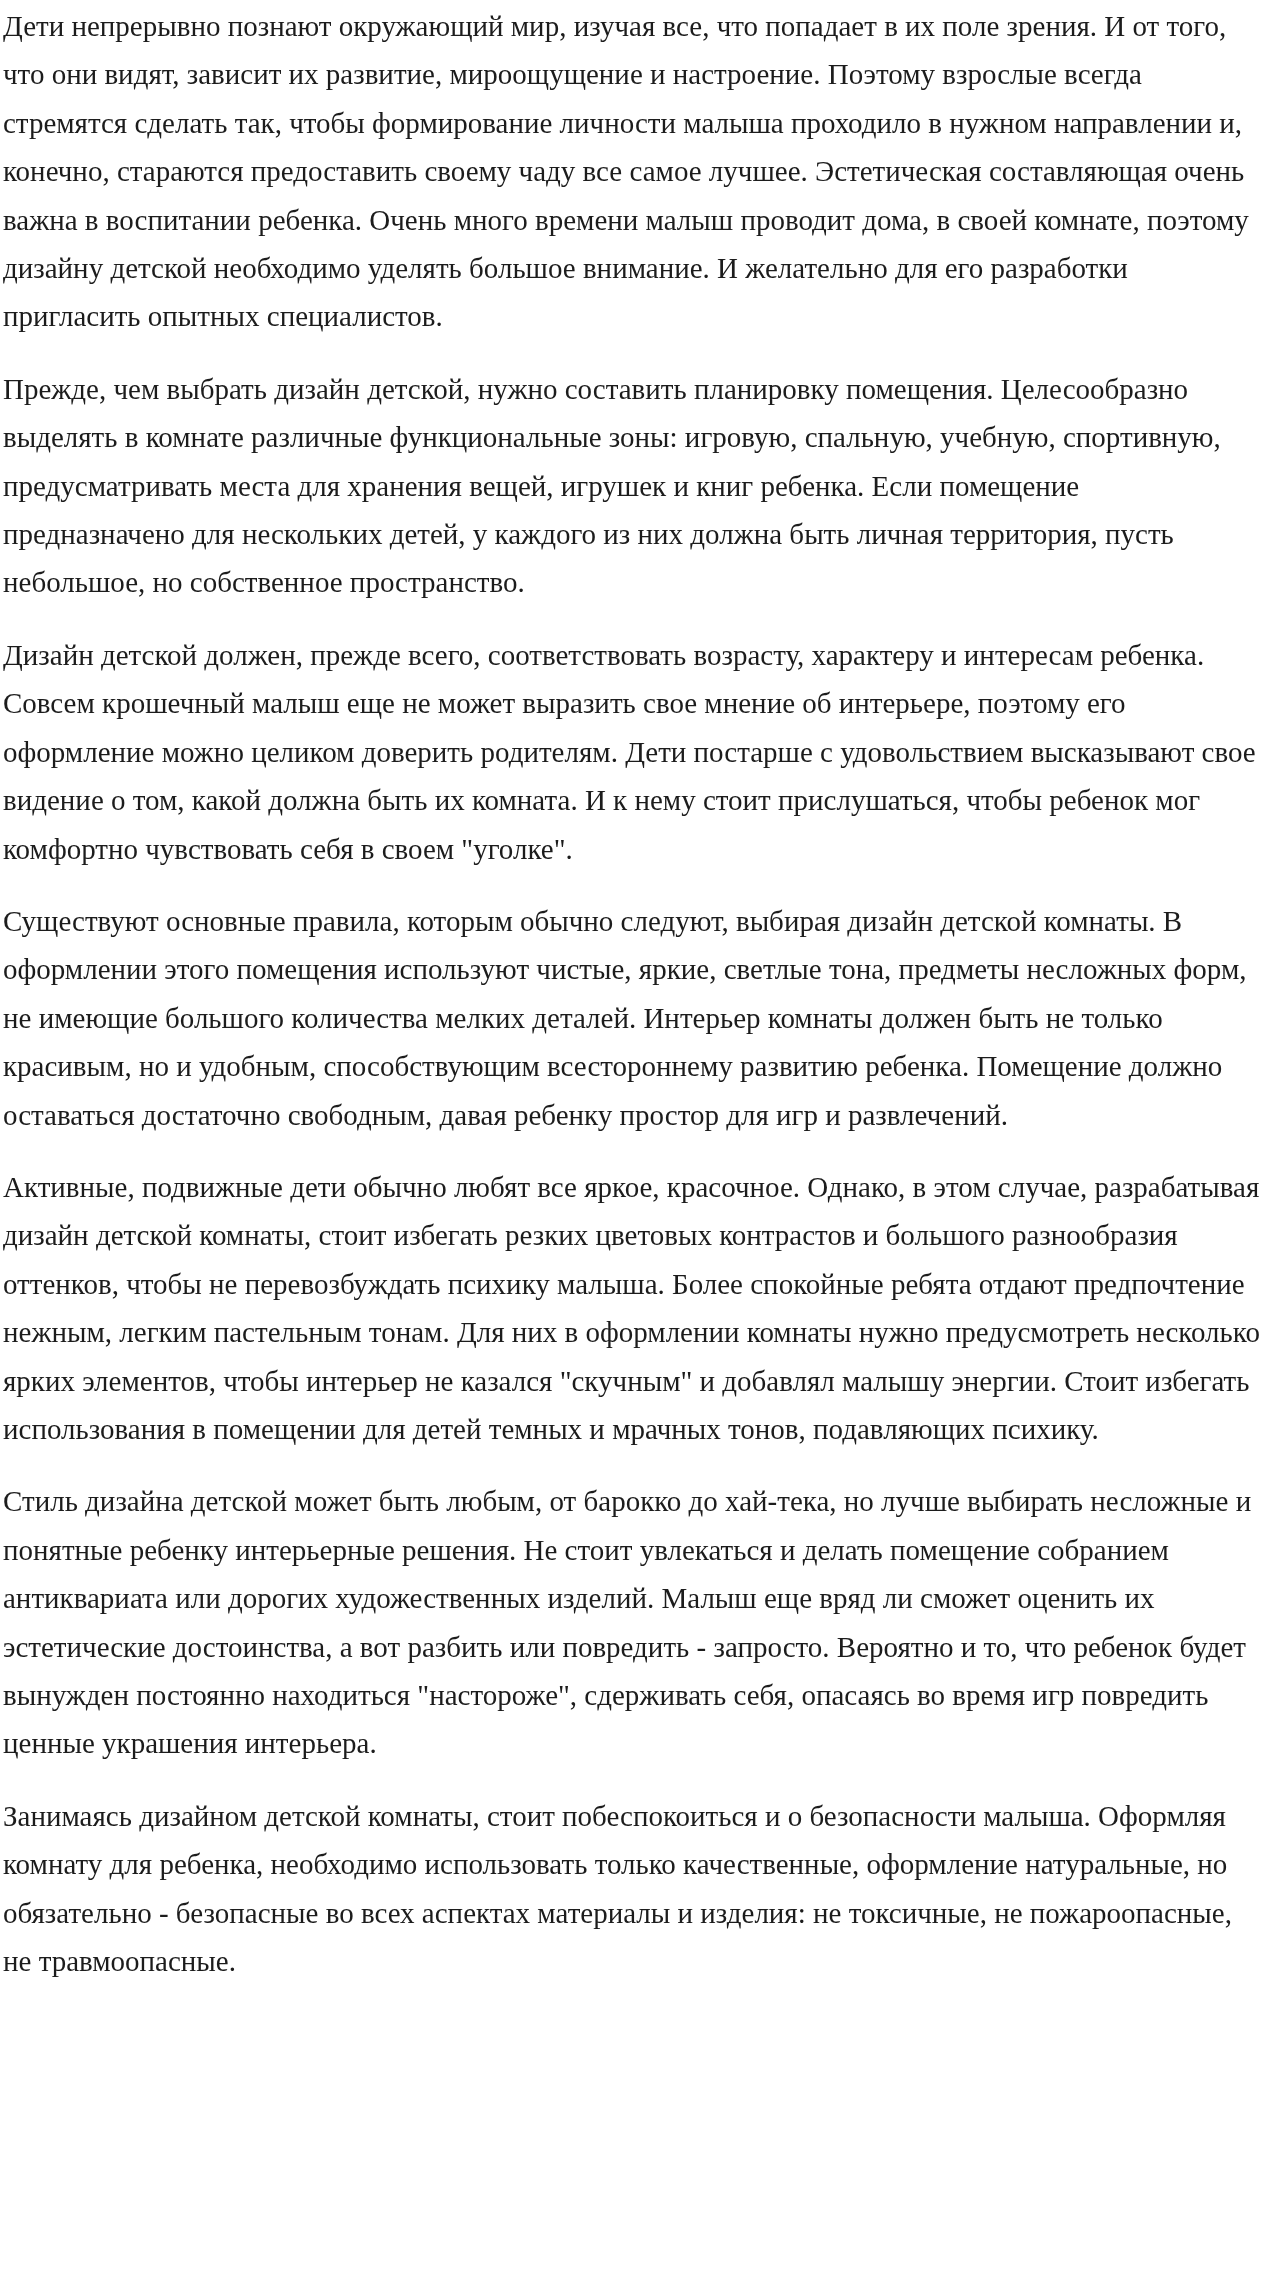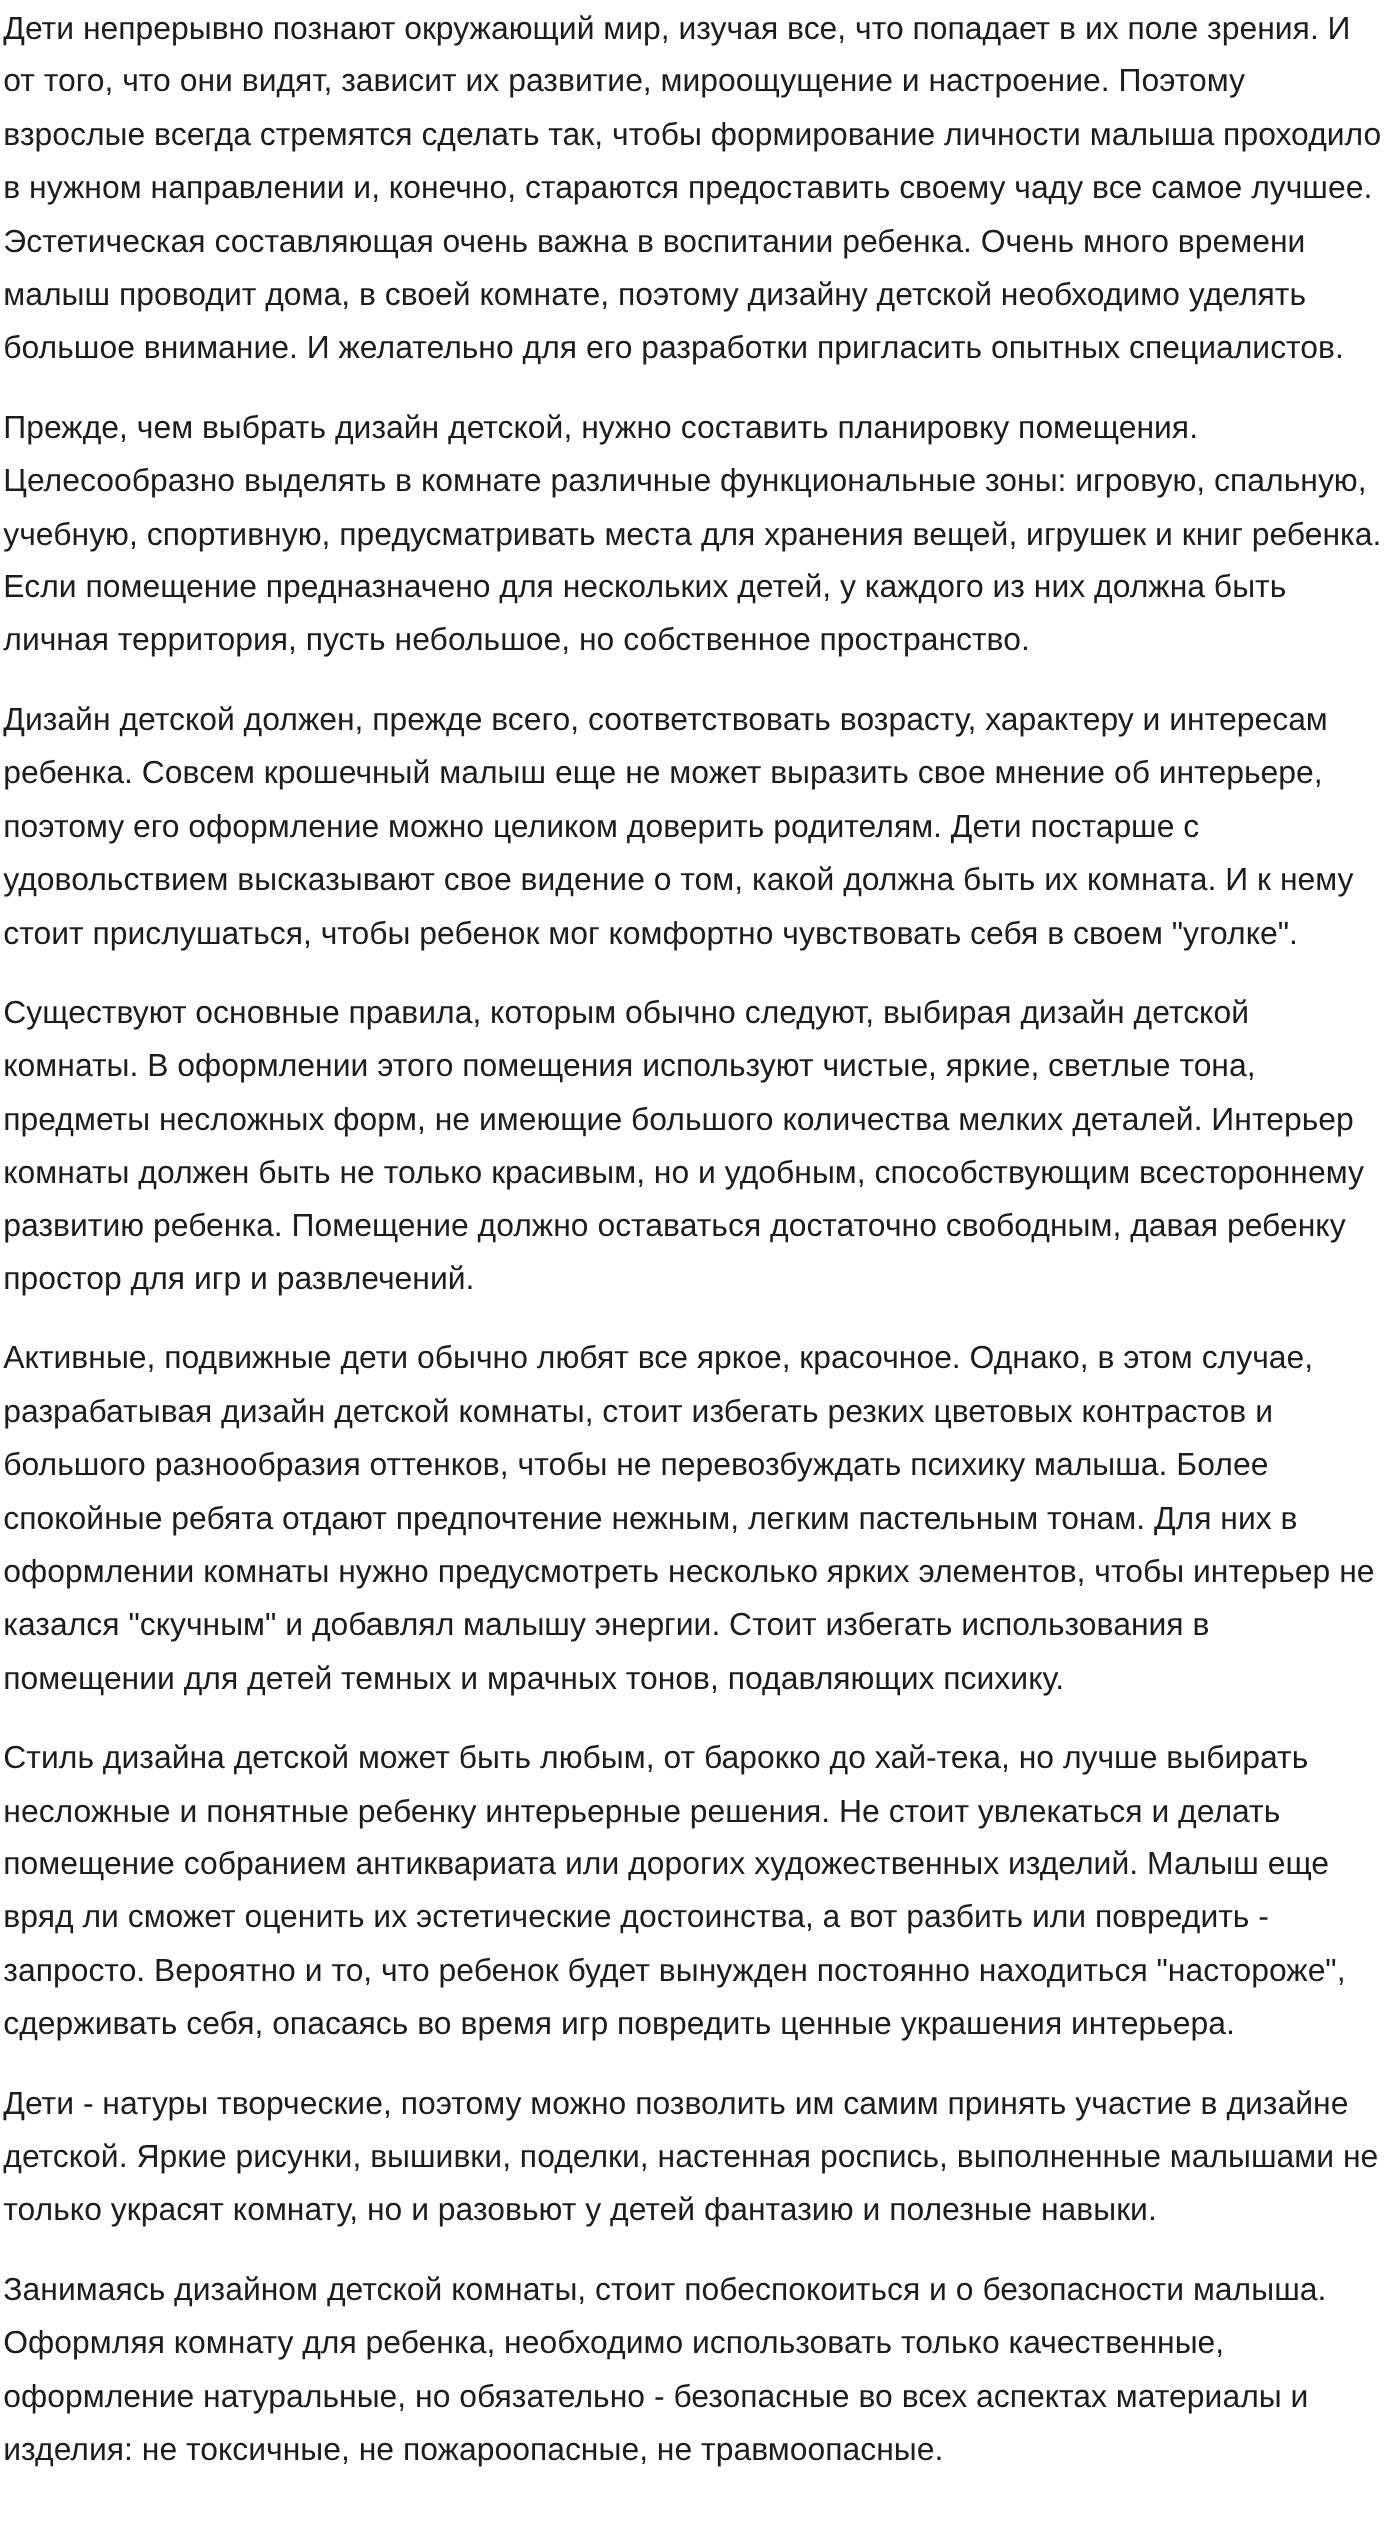--- a/index.html
+++ b/index.html
@@ -17,30 +17,30 @@
   .article {
     padding: 2px 8px 0 3px;
   }
   .para {
     margin: 0 0 24px 0;
     font-size: 29px;
     line-height: 48.4px;
     font-weight: 400;
     text-align: left;
     word-spacing: normal;
+    font-family: Liberation Serif, serif;
   }
   .para:last-child {
     margin-bottom: 0;
   }
 </style>
 </head>
 <body style="background: rgb(255, 255, 255); color: rgb(28, 28, 28);">
 
 <main class="article">
   <p class="para">Дети непрерывно познают окружающий мир, изучая все, что попадает в их поле зрения. И от того, что они видят, зависит их развитие, мироощущение и настроение. Поэтому взрослые всегда стремятся сделать так, чтобы формирование личности малыша проходило в нужном направлении и, конечно, стараются предоставить своему чаду все самое лучшее. Эстетическая составляющая очень важна в воспитании ребенка. Очень много времени малыш проводит дома, в своей комнате, поэтому дизайну детской необходимо уделять большое внимание. И желательно для его разработки пригласить опытных специалистов.</p>
   <p class="para">Прежде, чем выбрать дизайн детской, нужно составить планировку помещения. Целесообразно выделять в комнате различные функциональные зоны: игровую, спальную, учебную, спортивную, предусматривать места для хранения вещей, игрушек и книг ребенка. Если помещение предназначено для нескольких детей, у каждого из них должна быть личная территория, пусть небольшое, но собственное пространство.</p>
   <p class="para">Дизайн детской должен, прежде всего, соответствовать возрасту, характеру и интересам ребенка. Совсем крошечный малыш еще не может выразить свое мнение об интерьере, поэтому его оформление можно целиком доверить родителям. Дети постарше с удовольствием высказывают свое видение о том, какой должна быть их комната. И к нему стоит прислушаться, чтобы ребенок мог комфортно чувствовать себя в своем "уголке".</p>
   <p class="para">Существуют основные правила, которым обычно следуют, выбирая дизайн детской комнаты. В оформлении этого помещения используют чистые, яркие, светлые тона, предметы несложных форм, не имеющие большого количества мелких деталей. Интерьер комнаты должен быть не только красивым, но и удобным, способствующим всестороннему развитию ребенка. Помещение должно оставаться достаточно свободным, давая ребенку простор для игр и развлечений.</p>
   <p class="para">Активные, подвижные дети обычно любят все яркое, красочное. Однако, в этом случае, разрабатывая дизайн детской комнаты, стоит избегать резких цветовых контрастов и большого разнообразия оттенков, чтобы не перевозбуждать психику малыша. Более спокойные ребята отдают предпочтение нежным, легким пастельным тонам. Для них в оформлении комнаты нужно предусмотреть несколько ярких элементов, чтобы интерьер не казался "скучным" и добавлял малышу энергии. Стоит избегать использования в помещении для детей темных и мрачных тонов, подавляющих психику.</p>
   <p class="para">Стиль дизайна детской может быть любым, от барокко до хай-тека, но лучше выбирать несложные и понятные ребенку интерьерные решения. Не стоит увлекаться и делать помещение собранием антиквариата или дорогих художественных изделий. Малыш еще вряд ли сможет оценить их эстетические достоинства, а вот разбить или повредить - запросто. Вероятно и то, что ребенок будет вынужден постоянно находиться "настороже", сдерживать себя, опасаясь во время игр повредить ценные украшения интерьера.</p>
-  <p class="para">Дети - натуры творческие, поэтому можно позволить им самим принять участие в дизайне детской. Яркие рисунки, вышивки, поделки, настенная роспись, выполненные малышами не только украсят комнату, но и разовьют у детей фантазию и полезные навыки.</p>
   <p class="para">Занимаясь дизайном детской комнаты, стоит побеспокоиться и о безопасности малыша. Оформляя комнату для ребенка, необходимо использовать только качественные, оформление натуральные, но обязательно - безопасные во всех аспектах материалы и изделия: не токсичные, не пожароопасные, не травмоопасные.</p>
 </main>
 
 </body></html>

